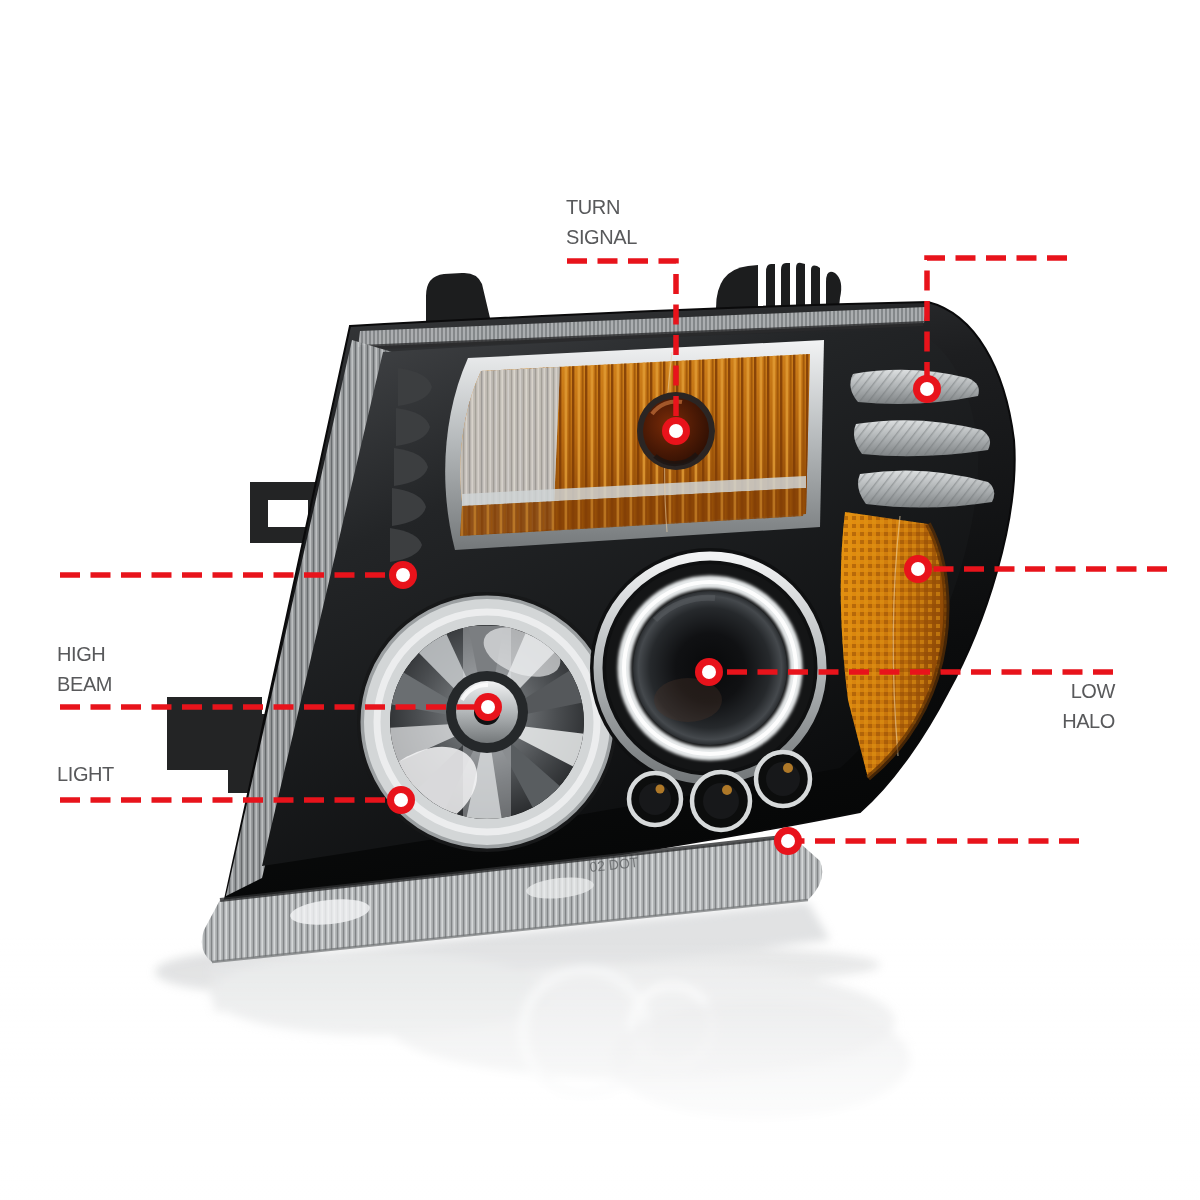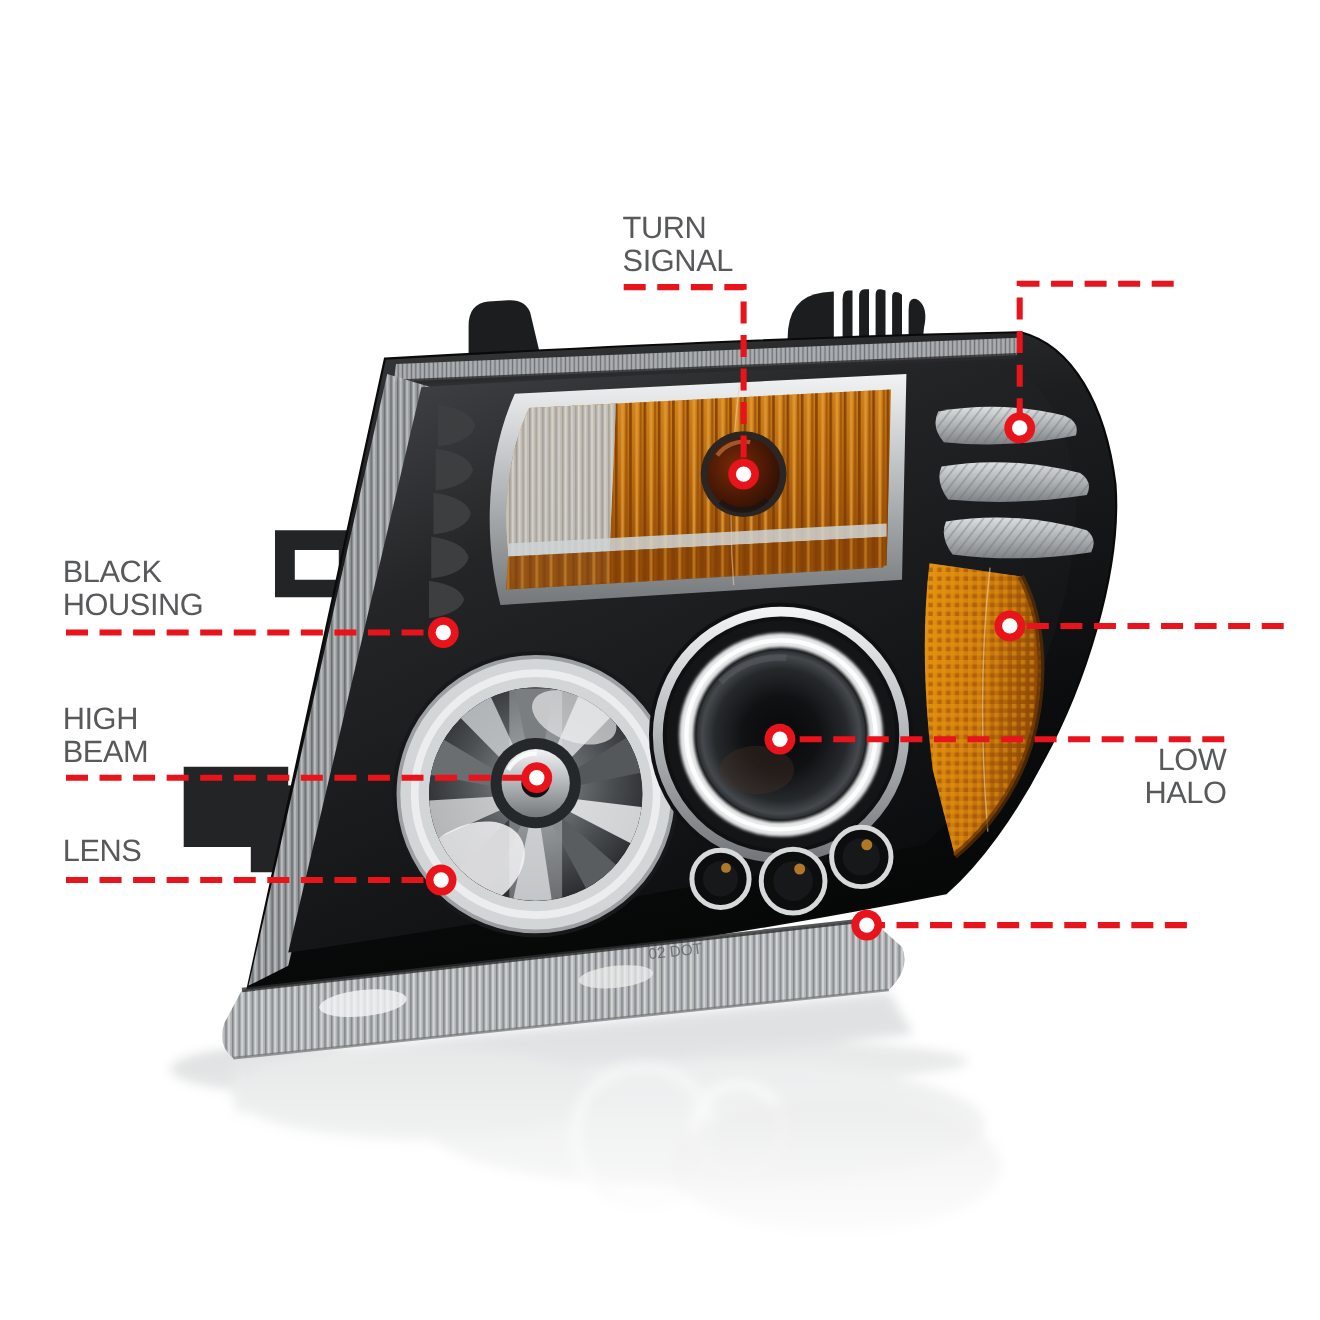--- a/index.html
+++ b/index.html
@@ -1,19 +1,19 @@
 <!DOCTYPE html>
 <html><head>
 <meta charset="utf-8">
 <style>
   html,body{margin:0;padding:0;background:#fff;}
   .stage{position:relative;width:1200px;height:1200px;background:#fff;overflow:hidden;
          font-family:"Liberation Sans", sans-serif;}
   .scene{position:absolute;left:0;top:0;width:1200px;height:1200px;display:block;}
-  .lbl{position:absolute;color:#58595b;font-size:28px;line-height:30px;font-weight:400;
+  .lbl{position:absolute;color:#58595b;font-size:20px;line-height:30px;font-weight:400;
        letter-spacing:-0.4px;white-space:pre-line;user-select:none;}
   .lbl.left{text-align:left;}
   .lbl.right{text-align:right;}
   #lbl-turn-signal{left:566px;top:192px;}
   #lbl-running-light{right:132px;top:189px;}
   #lbl-black-housing{left:57px;top:505px;}
   #lbl-high-beam{left:57px;top:639px;}
   #lbl-halo{left:57px;top:759px;}
   #lbl-safety-reflector{right:32px;top:574px;}
   #lbl-low-beam{right:85px;top:676px;}
@@ -325,21 +325,19 @@
         </g>
     <g>
           <circle cx="788" cy="841" r="14" fill="#e8131b"></circle>
           <circle cx="788" cy="841" r="7" fill="#ffffff"></circle>
         </g>
   </g>
 </svg>
 
 <div class="lbl left" id="lbl-turn-signal">TURN
 SIGNAL</div>
-<div class="lbl left" id="lbl-black-housing">BLACK
-HOUSING</div>
 <div class="lbl left" id="lbl-high-beam">HIGH
 BEAM</div>
-<div class="lbl left" id="lbl-halo">LENS</div>
+<div class="lbl left" id="lbl-halo">LIGHT</div>
 <div class="lbl right" id="lbl-low-beam">LOW
 HALO</div>
 
 </div>
 
 </body></html>

